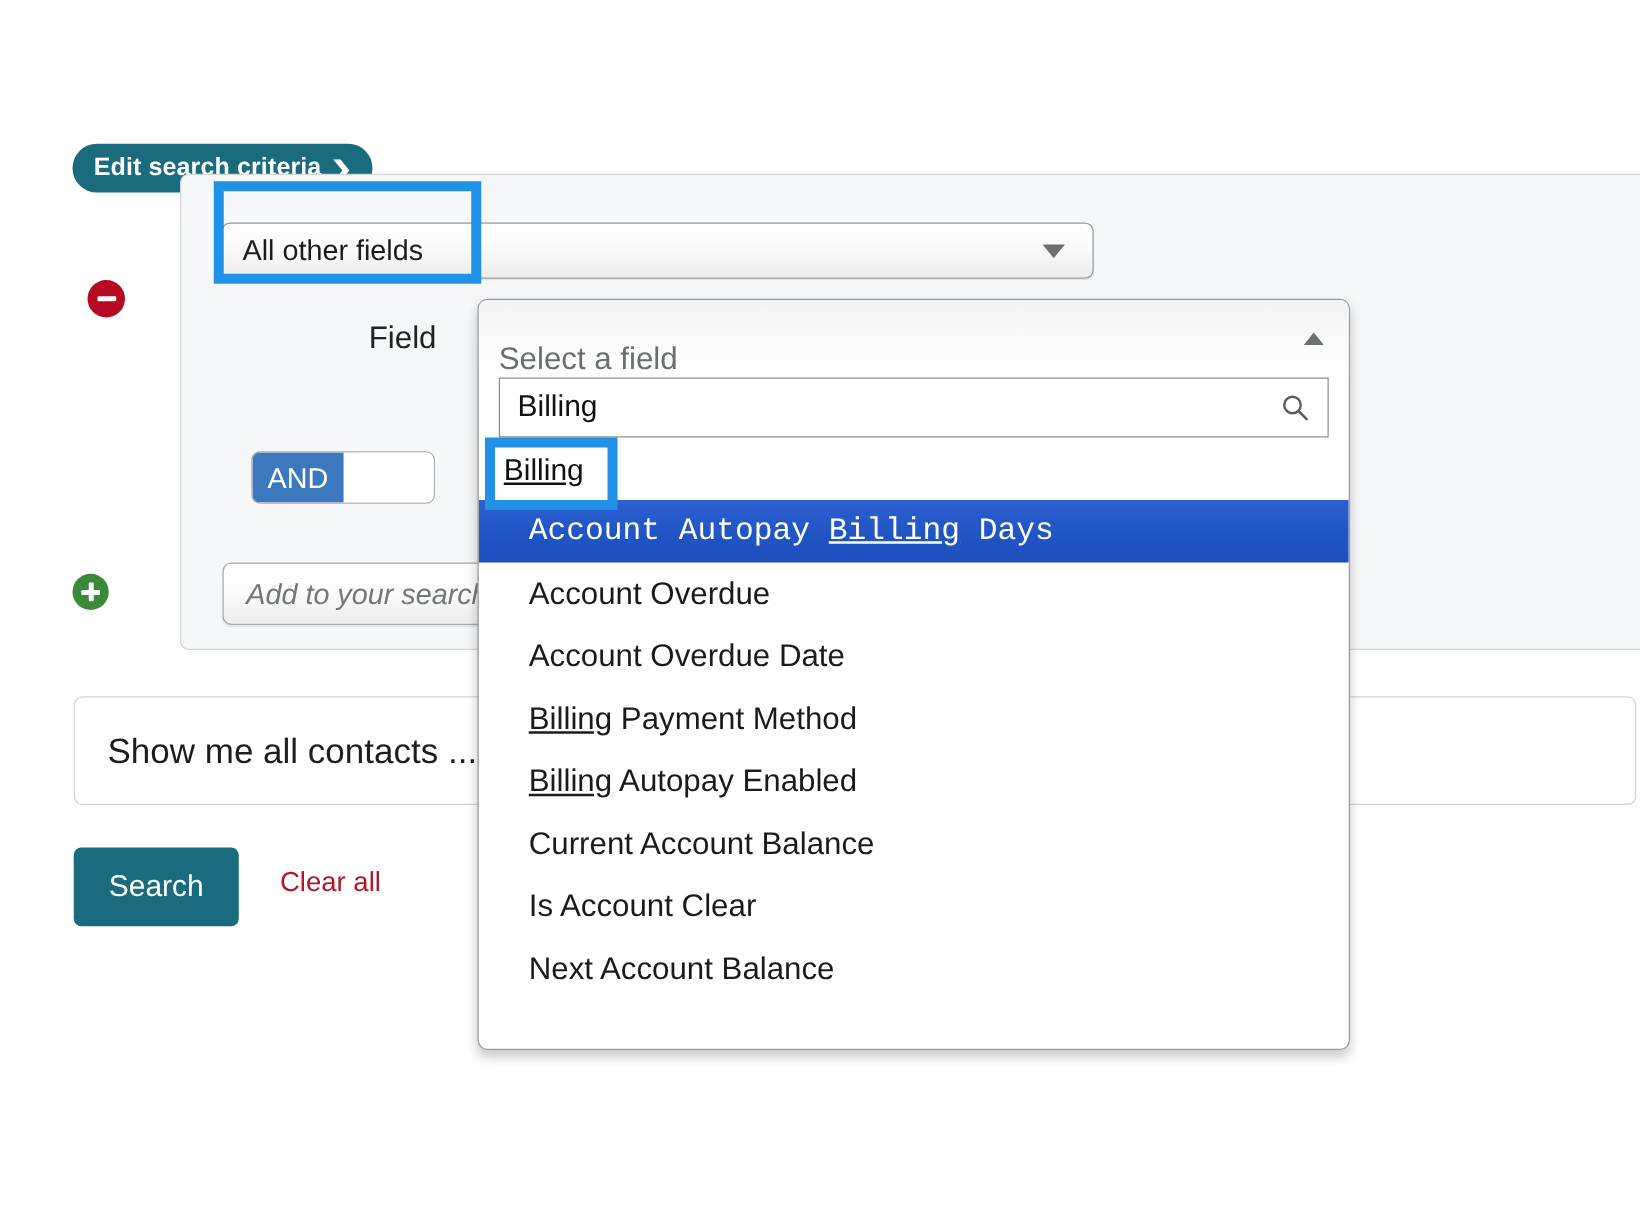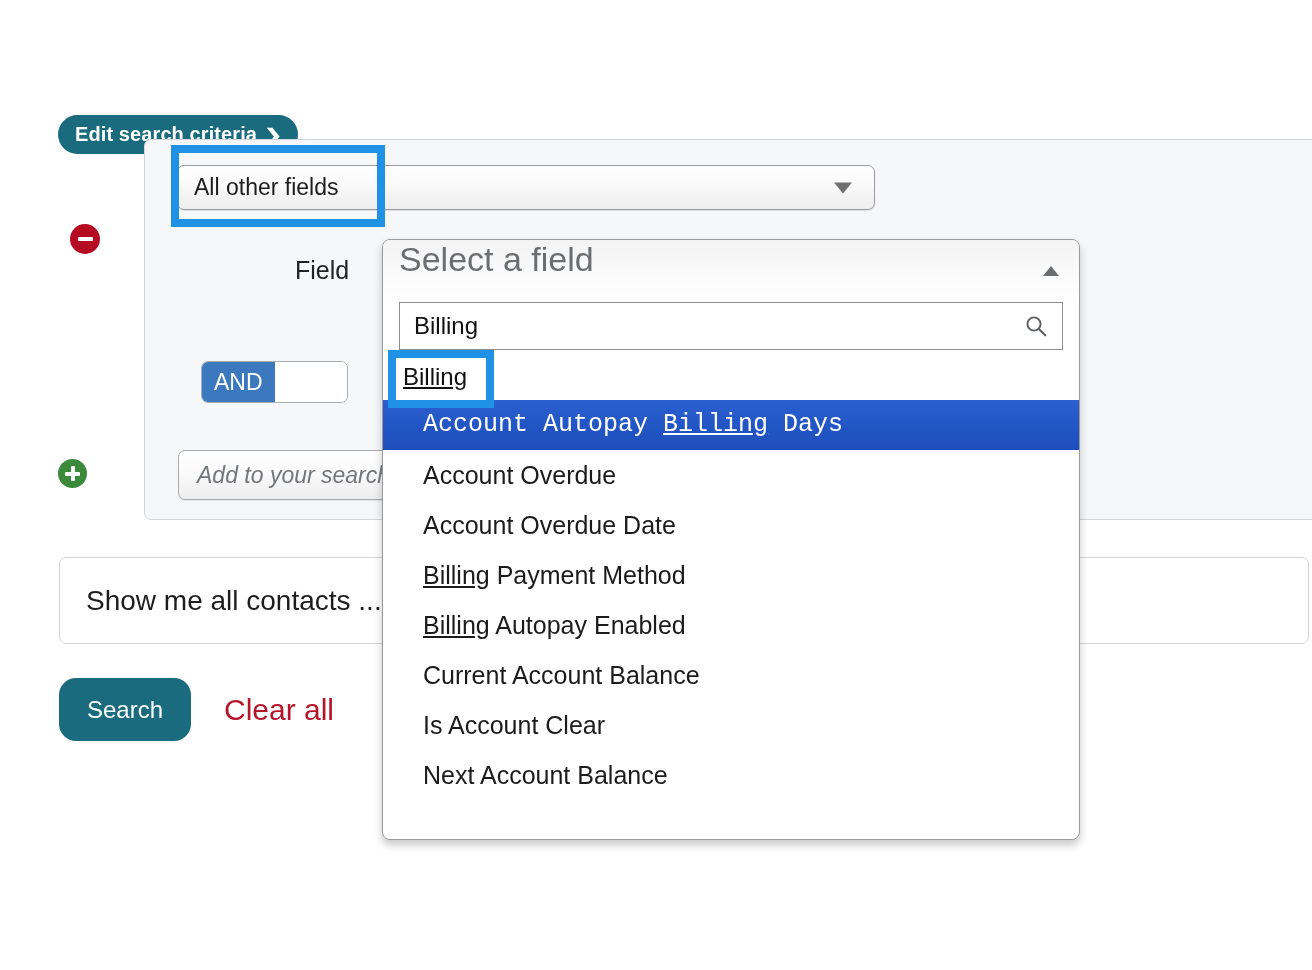--- a/index.html
+++ b/index.html
@@ -74,21 +74,21 @@
   }
   #add-row-icon .pv, #add-row-icon .ph {
     position: absolute; background: #fff; border-radius: 1px;
   }
   #add-row-icon .ph { width: 15px; height: 4px; }
   #add-row-icon .pv { width: 4px; height: 15px; }
 
   
   #all-other-fields-select {
     position: absolute;
-    left: 177px; top: 165px;
+    left: 177px; top: 178px;
     width: 698px; height: 45px;
     border: 1px solid #9B9B9B;
     border-radius: 7px;
     background: linear-gradient(#FEFEFE 0%, #FBFBFB 38%, #EDEDED 100%);
     box-shadow: 0 1px 1px rgba(0,0,0,.10);
     display: flex; align-items: center;
     padding: 0 16px;
     font-size: 23px;
     color: #1c1c1c;
     cursor: pointer;
@@ -168,51 +168,51 @@
   }
 
   
   #search-button {
     position: absolute;
     left: 59px; top: 678px;
     width: 132px; height: 63px;
     background: #196B7D;
     color: #ffffff;
     border: none;
-    border-radius: 17px;
+    border-radius: 6px;
     font-family: "Liberation Sans", sans-serif;
     font-size: 24px;
     cursor: pointer;
   }
   #clear-all-link {
     position: absolute;
     left: 224px; top: 693px;
-    font-size: 30px;
+    font-size: 22px;
     color: #B5142B;
     cursor: pointer;
   }
 
   
   #field-dropdown {
     position: absolute;
     left: 382px; top: 239px;
     width: 698px; height: 601px;
     background: #ffffff;
     border: 1px solid #9A9A9A;
     border-radius: 8px;
     box-shadow: 0 5px 9px rgba(0,0,0,.22);
     overflow: hidden;
   }
   #field-dropdown-header {
     position: relative;
     height: 62px;
     background: linear-gradient(#F3F3F3 0%, #FBFBFB 60%, #FFFFFF 100%);
-    display: flex; align-items: flex-start;
+    display: flex; align-items: flex-end;
     padding: 0 16px;
-    font-size: 34px;
+    font-size: 25px;
     color: #6B6E71;
     cursor: pointer;
   }
   #field-dropdown-caret {
     position: absolute;
     right: 20px; top: 50%;
     transform: translateY(-50%);
     width: 0; height: 0;
     border-left: 8px solid transparent;
     border-right: 8px solid transparent;

